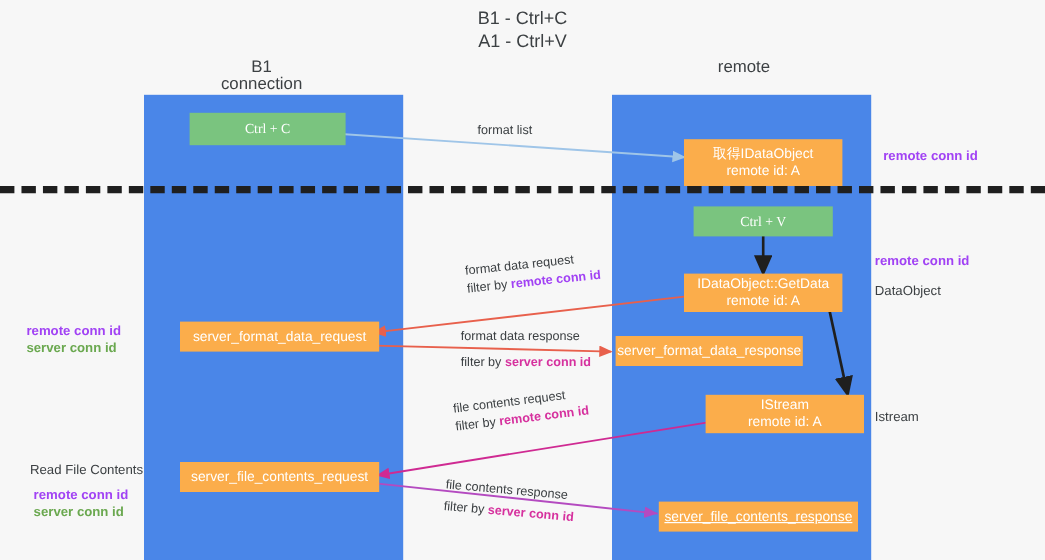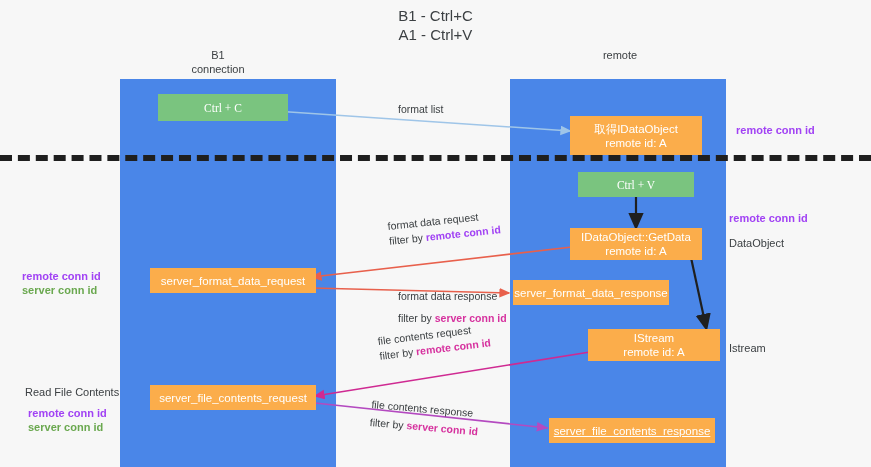--- a/index.html
+++ b/index.html
@@ -16,21 +16,21 @@
   .abs{position:absolute;}
 
   
   .title{
     left:0;top:6px;width:871px;text-align:center;
     font-size:15px;line-height:19px;color:#3c4043;
   }
 
   
   .lane-head{
-    font-size:11px;line-height:14px;text-align:center;color:#3c4043;
+    font-size:14px;line-height:14px;text-align:center;color:#3c4043;
   }
 
   
   .lane{background:#4a86e8;}
 
   
   .box{
     box-sizing:border-box;
     display:flex;align-items:center;justify-content:center;
     text-align:center;color:#ffffff;font-size:11.5px;line-height:14px;
@@ -144,21 +144,21 @@
     <span>format list</span>
   </div>
 
   <div class="abs cap" style="left:387px;top:220px;transform:rotate(-6deg);transform-origin:left top;">
     <div><span>format data request</span></div>
     <div style="margin-top:2px;">
       <span>filter by </span><span class="purple">remote conn id</span>
     </div>
   </div>
 
-  <div class="abs cap" style="left:398px;top:274px;margin-top:16px;">
+  <div class="abs cap" style="left:384px;top:274px;">
     <div><span>format data response</span></div>
     <div style="margin-top:9px;">
       <span>filter by </span><span class="magenta">server conn id</span>
     </div>
   </div>
 
   <div class="abs cap" style="left:377px;top:335px;transform:rotate(-7deg);transform-origin:left top;">
     <div><span>file contents request</span></div>
     <div style="margin-top:2px;">
       <span>filter by </span><span class="magenta">remote conn id</span>

